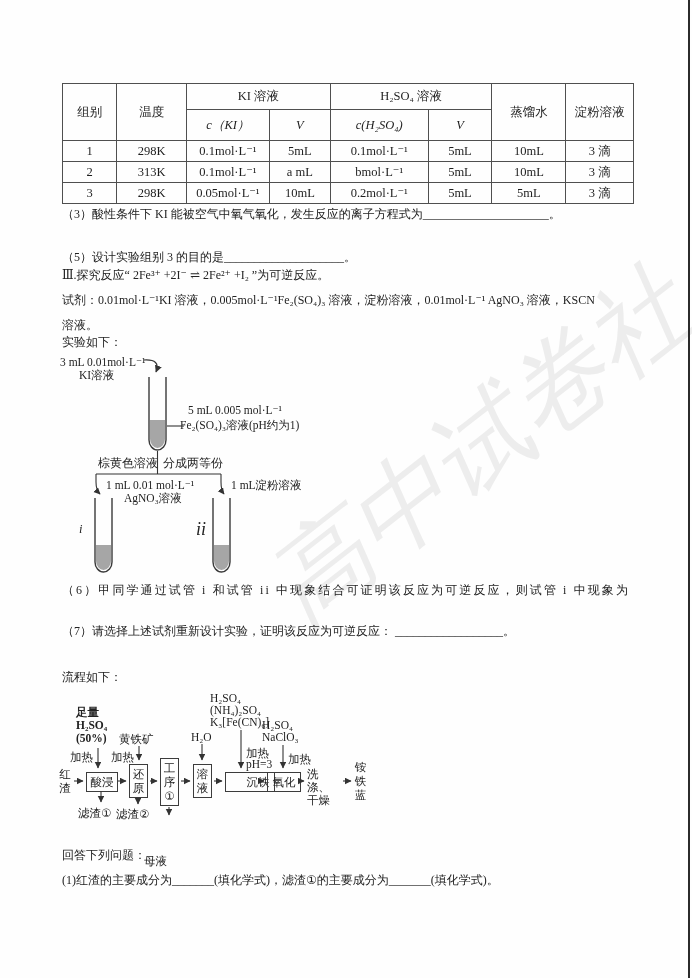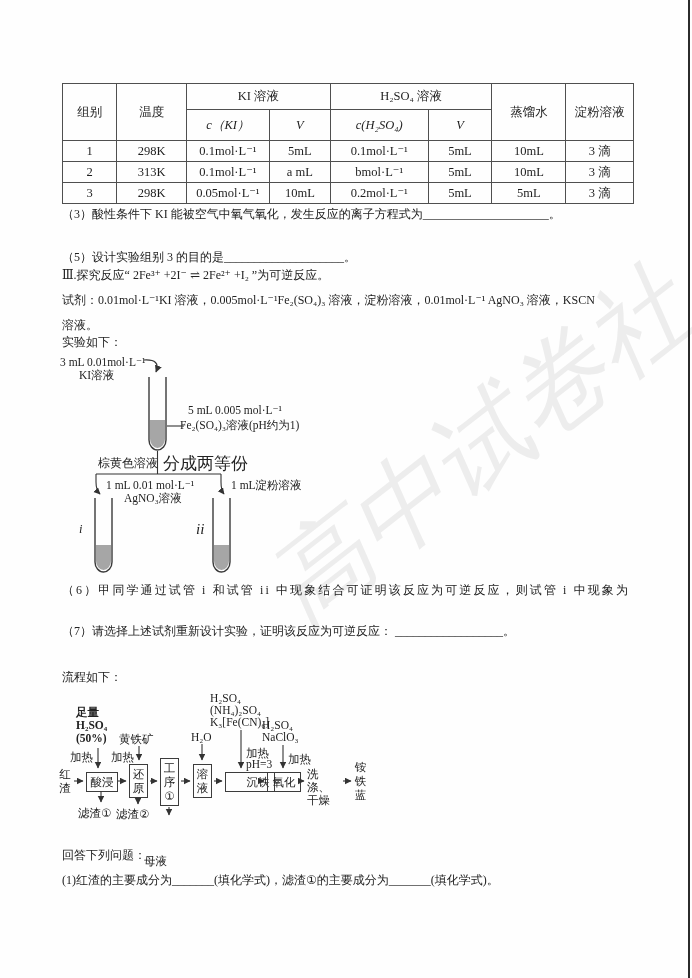--- a/index.html
+++ b/index.html
@@ -88,26 +88,26 @@
   <div class="abs t" style="left:62px;top:267px;">Ⅲ.探究反应“ 2Fe³⁺ +2I⁻ ⇌ 2Fe²⁺ +I₂ ”为可逆反应。</div>
   <div class="abs t" style="left:62px;top:292px;">试剂：0.01mol·L⁻¹KI 溶液，0.005mol·L⁻¹Fe₂(SO₄)₃ 溶液，淀粉溶液，0.01mol·L⁻¹ AgNO₃ 溶液，KSCN</div>
   <div class="abs t" style="left:62px;top:317px;">溶液。</div>
   <div class="abs t" style="left:62px;top:334px;">实验如下：</div>
 
   <div class="abs small" style="left:60px;top:356px;">3 mL 0.01mol·L⁻¹</div>
   <div class="abs small" style="left:79px;top:369px;">KI溶液</div>
   <div class="abs small" style="left:188px;top:404px;">5 mL 0.005 mol·L⁻¹</div>
   <div class="abs small" style="left:180px;top:419px;">Fe₂(SO₄)₃溶液(pH约为1)</div>
   <div class="abs small" style="left:98px;top:457px;font-size:12px;">棕黄色溶液</div>
-  <div class="abs small" style="left:163px;top:457px;font-size:17px;">分成两等份</div>
+  <div class="abs small" style="left:163px;top:457px;font-size:12px;">分成两等份</div>
   <div class="abs small" style="left:106px;top:479px;">1 mL 0.01 mol·L⁻¹</div>
   <div class="abs small" style="left:124px;top:492px;">AgNO₃溶液</div>
   <div class="abs small" style="left:231px;top:479px;">1 mL淀粉溶液</div>
   <div class="abs small it" style="left:79px;top:523px;font-size:12.5px;">i</div>
-  <div class="abs small it" style="left:196px;top:523px;font-size:15px;text-align:right;">ii</div>
+  <div class="abs small it" style="left:196px;top:523px;font-size:18px;text-align:right;">ii</div>
 
   <div class="abs t q6sp" style="left:62px;top:582px;">（6）甲同学通过试管 i 和试管 ii 中现象结合可证明该反应为可逆反应，则试管 i 中现象为</div>
   <div class="abs t" style="left:62px;top:623px;">（7）请选择上述试剂重新设计实验，证明该反应为可逆反应： __________________。</div>
   <div class="abs t" style="left:62px;top:669px;">流程如下：</div>
 
   <div class="abs vtext" style="left:58px;top:767px;width:14px;">红渣</div>
 
   <div class="abs small pre" style="left:76px;top:706px;width:44px;font-weight:bold;">足量
 H₂SO₄
 (50%)</div>

